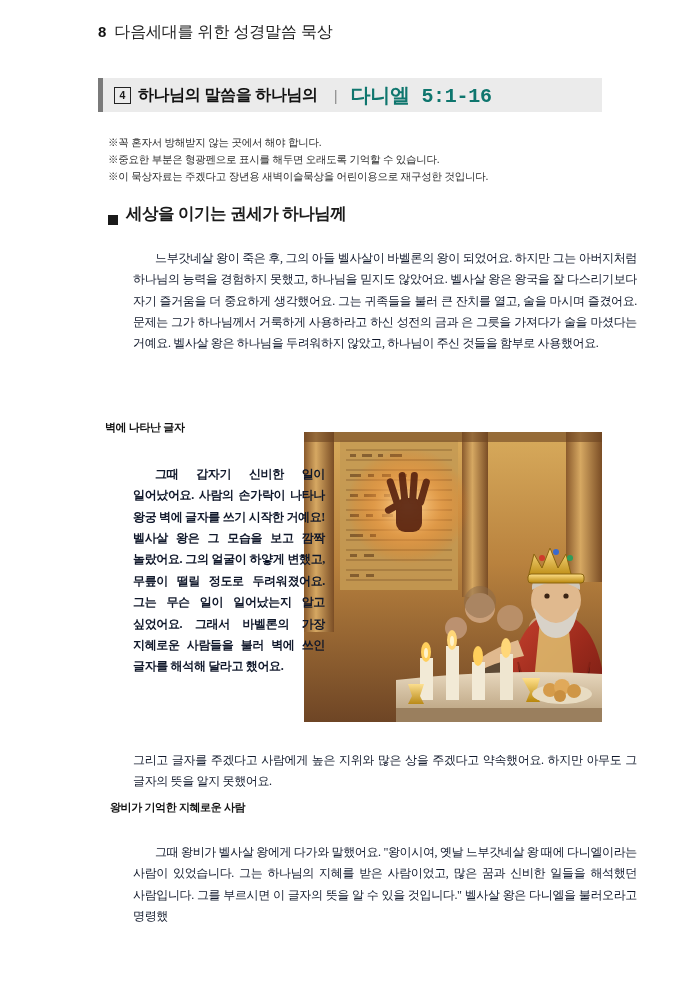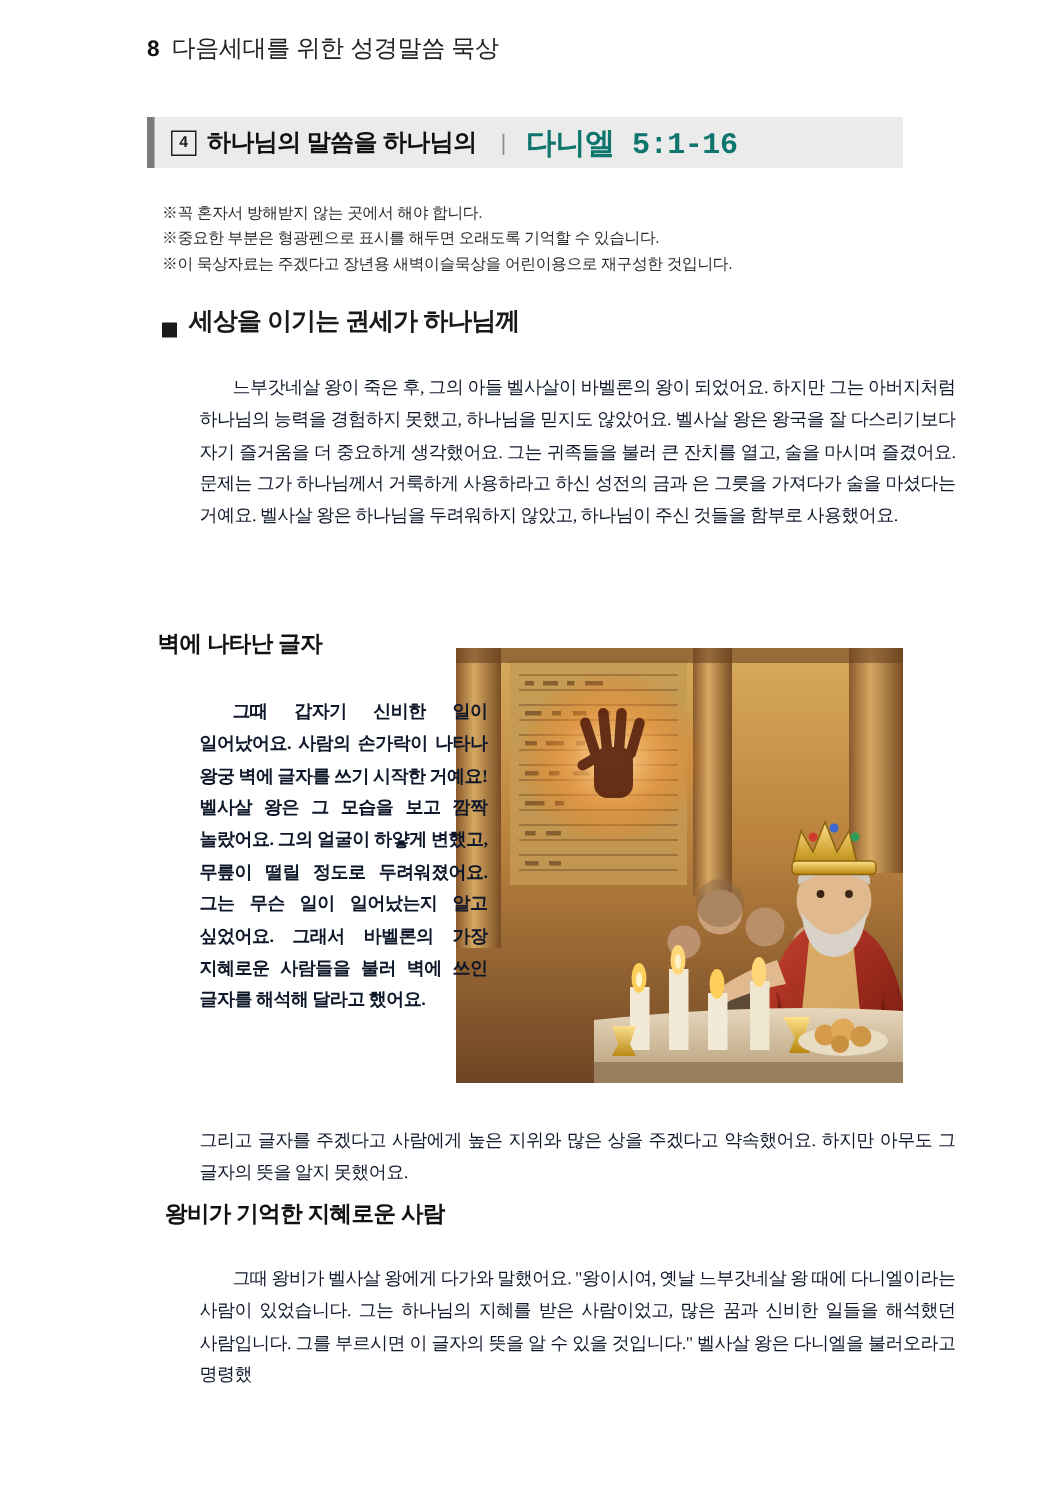--- a/index.html
+++ b/index.html
@@ -142,21 +142,21 @@
     word-break: keep-all;
     margin-left: 35px;
   }
   .para .indent { display: inline-block; width: 22px; }
 
   #para1 { top: 236px; left: 98px; width: 504px; }
 
   
   .subheading {
     position: absolute;
-    font-size: 15px;
+    font-size: 11px;
     font-weight: bold;
     font-family: "Liberation Sans", sans-serif;
     letter-spacing: -0.4px;
     color: #111;
   }
   #sub1 { top: 420px; left: 105px; }
 
   
   .figure {
     position: absolute;

